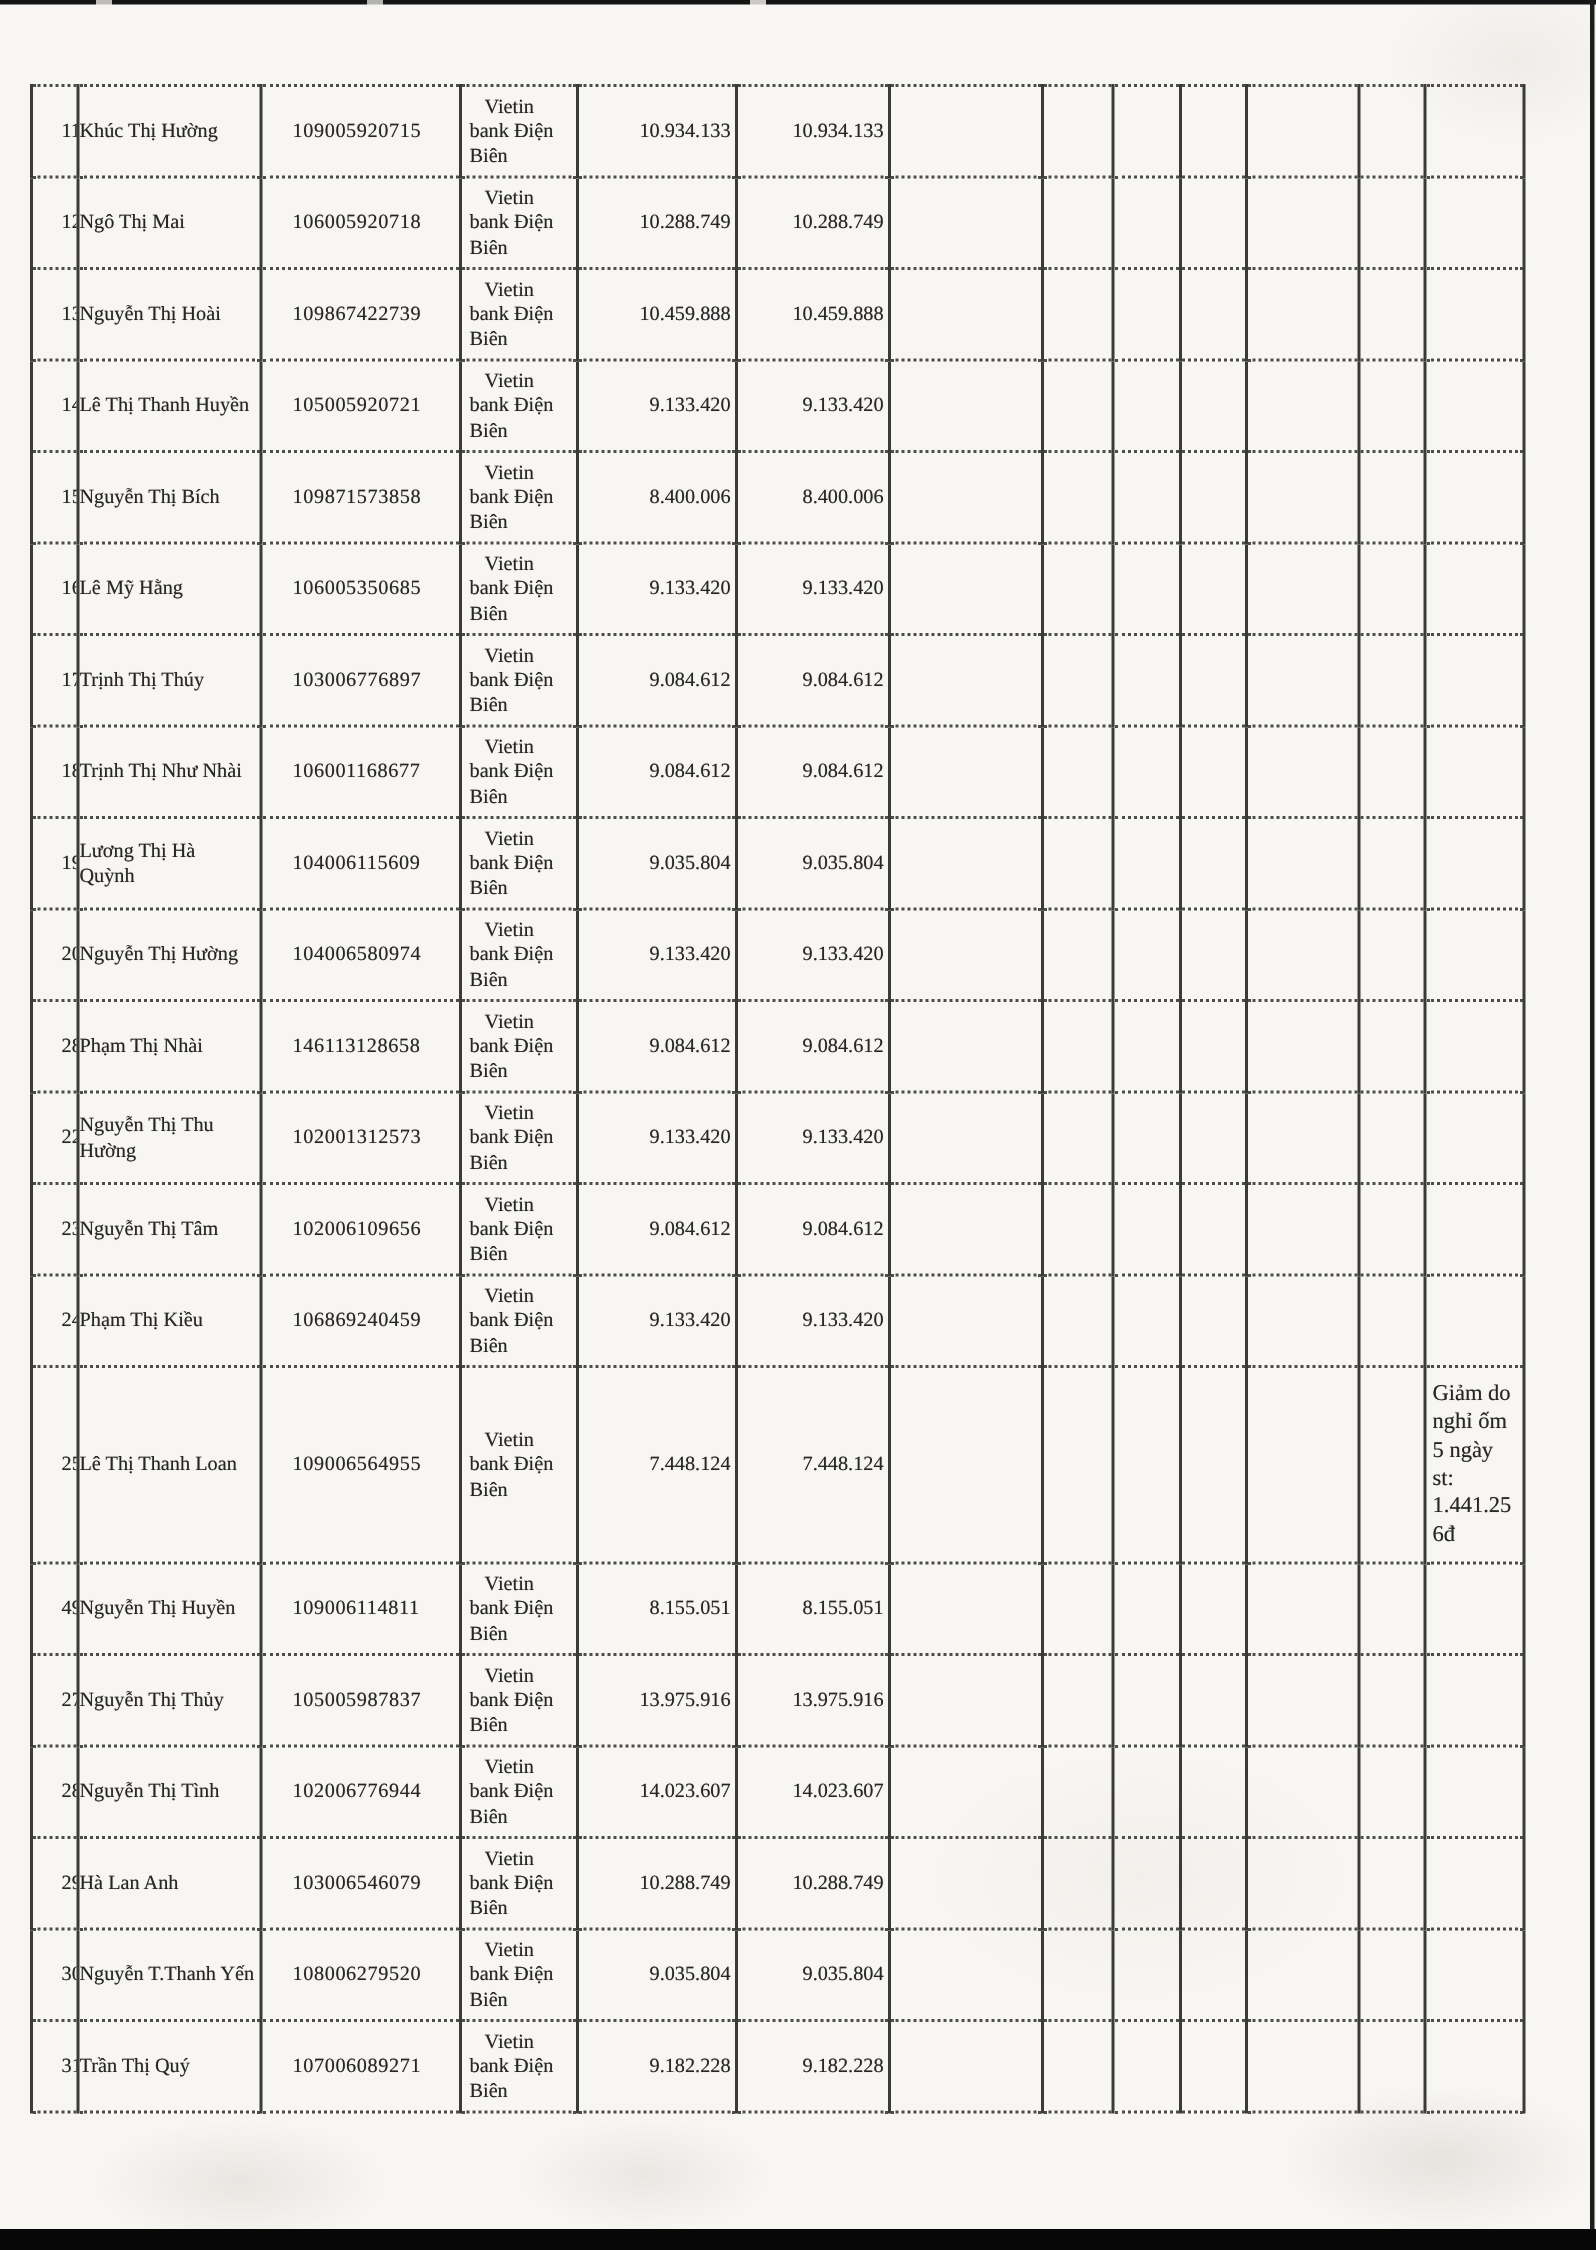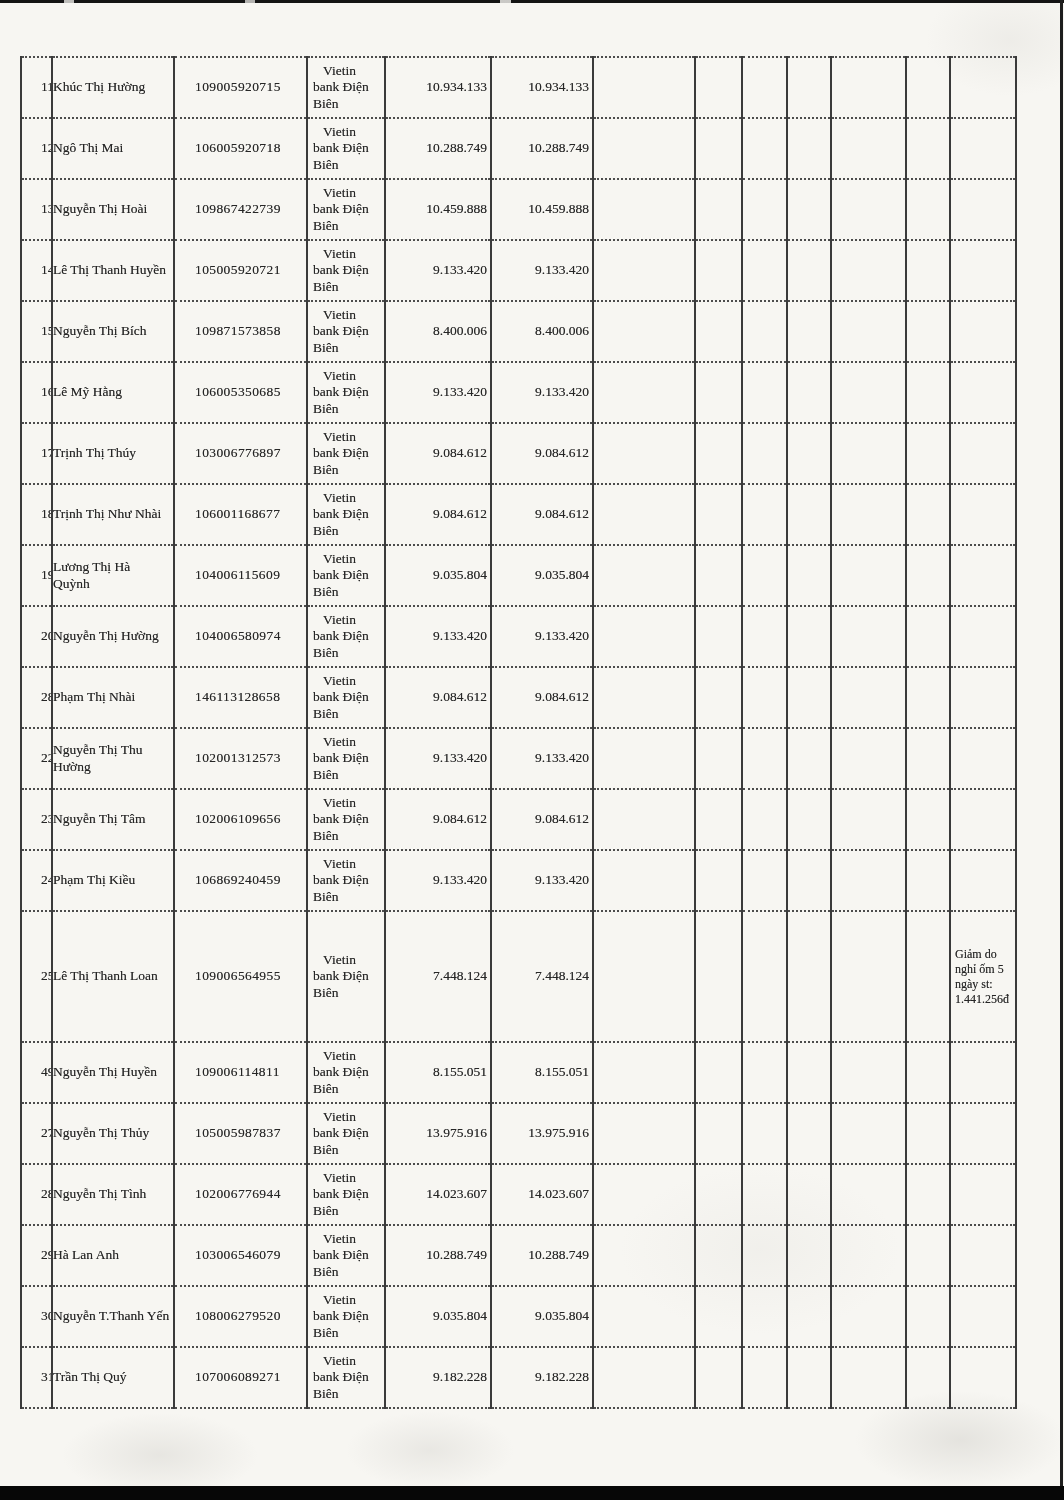--- a/index.html
+++ b/index.html
@@ -42,21 +42,21 @@
     text-shadow:0 0 .5px rgba(50,50,50,.55);
     overflow:hidden;
   }
   tr{height:61px;}
   tr.tall{height:131px;}
   .c-no{padding-left:19px;}
   .c-name{padding-left:0;}
   .c-acct{padding-left:20px;letter-spacing:.4px;}
   .c-bank{padding-left:5px;text-indent:10px;}
   .c-amt{text-align:right;padding-right:3px;}
-  .c-note{font-size:12px;line-height:1.25;overflow-wrap:anywhere;padding-left:4px;}
+  .c-note{font-size:15px;line-height:1.25;overflow-wrap:anywhere;padding-left:4px;}
 </style>
 </head>
 <body>
 
 <div class="scan-top"></div>
 <div class="scan-right"></div>
 <div class="scan-bottom"></div>
 
 <table class="sheet">
   <colgroup>

